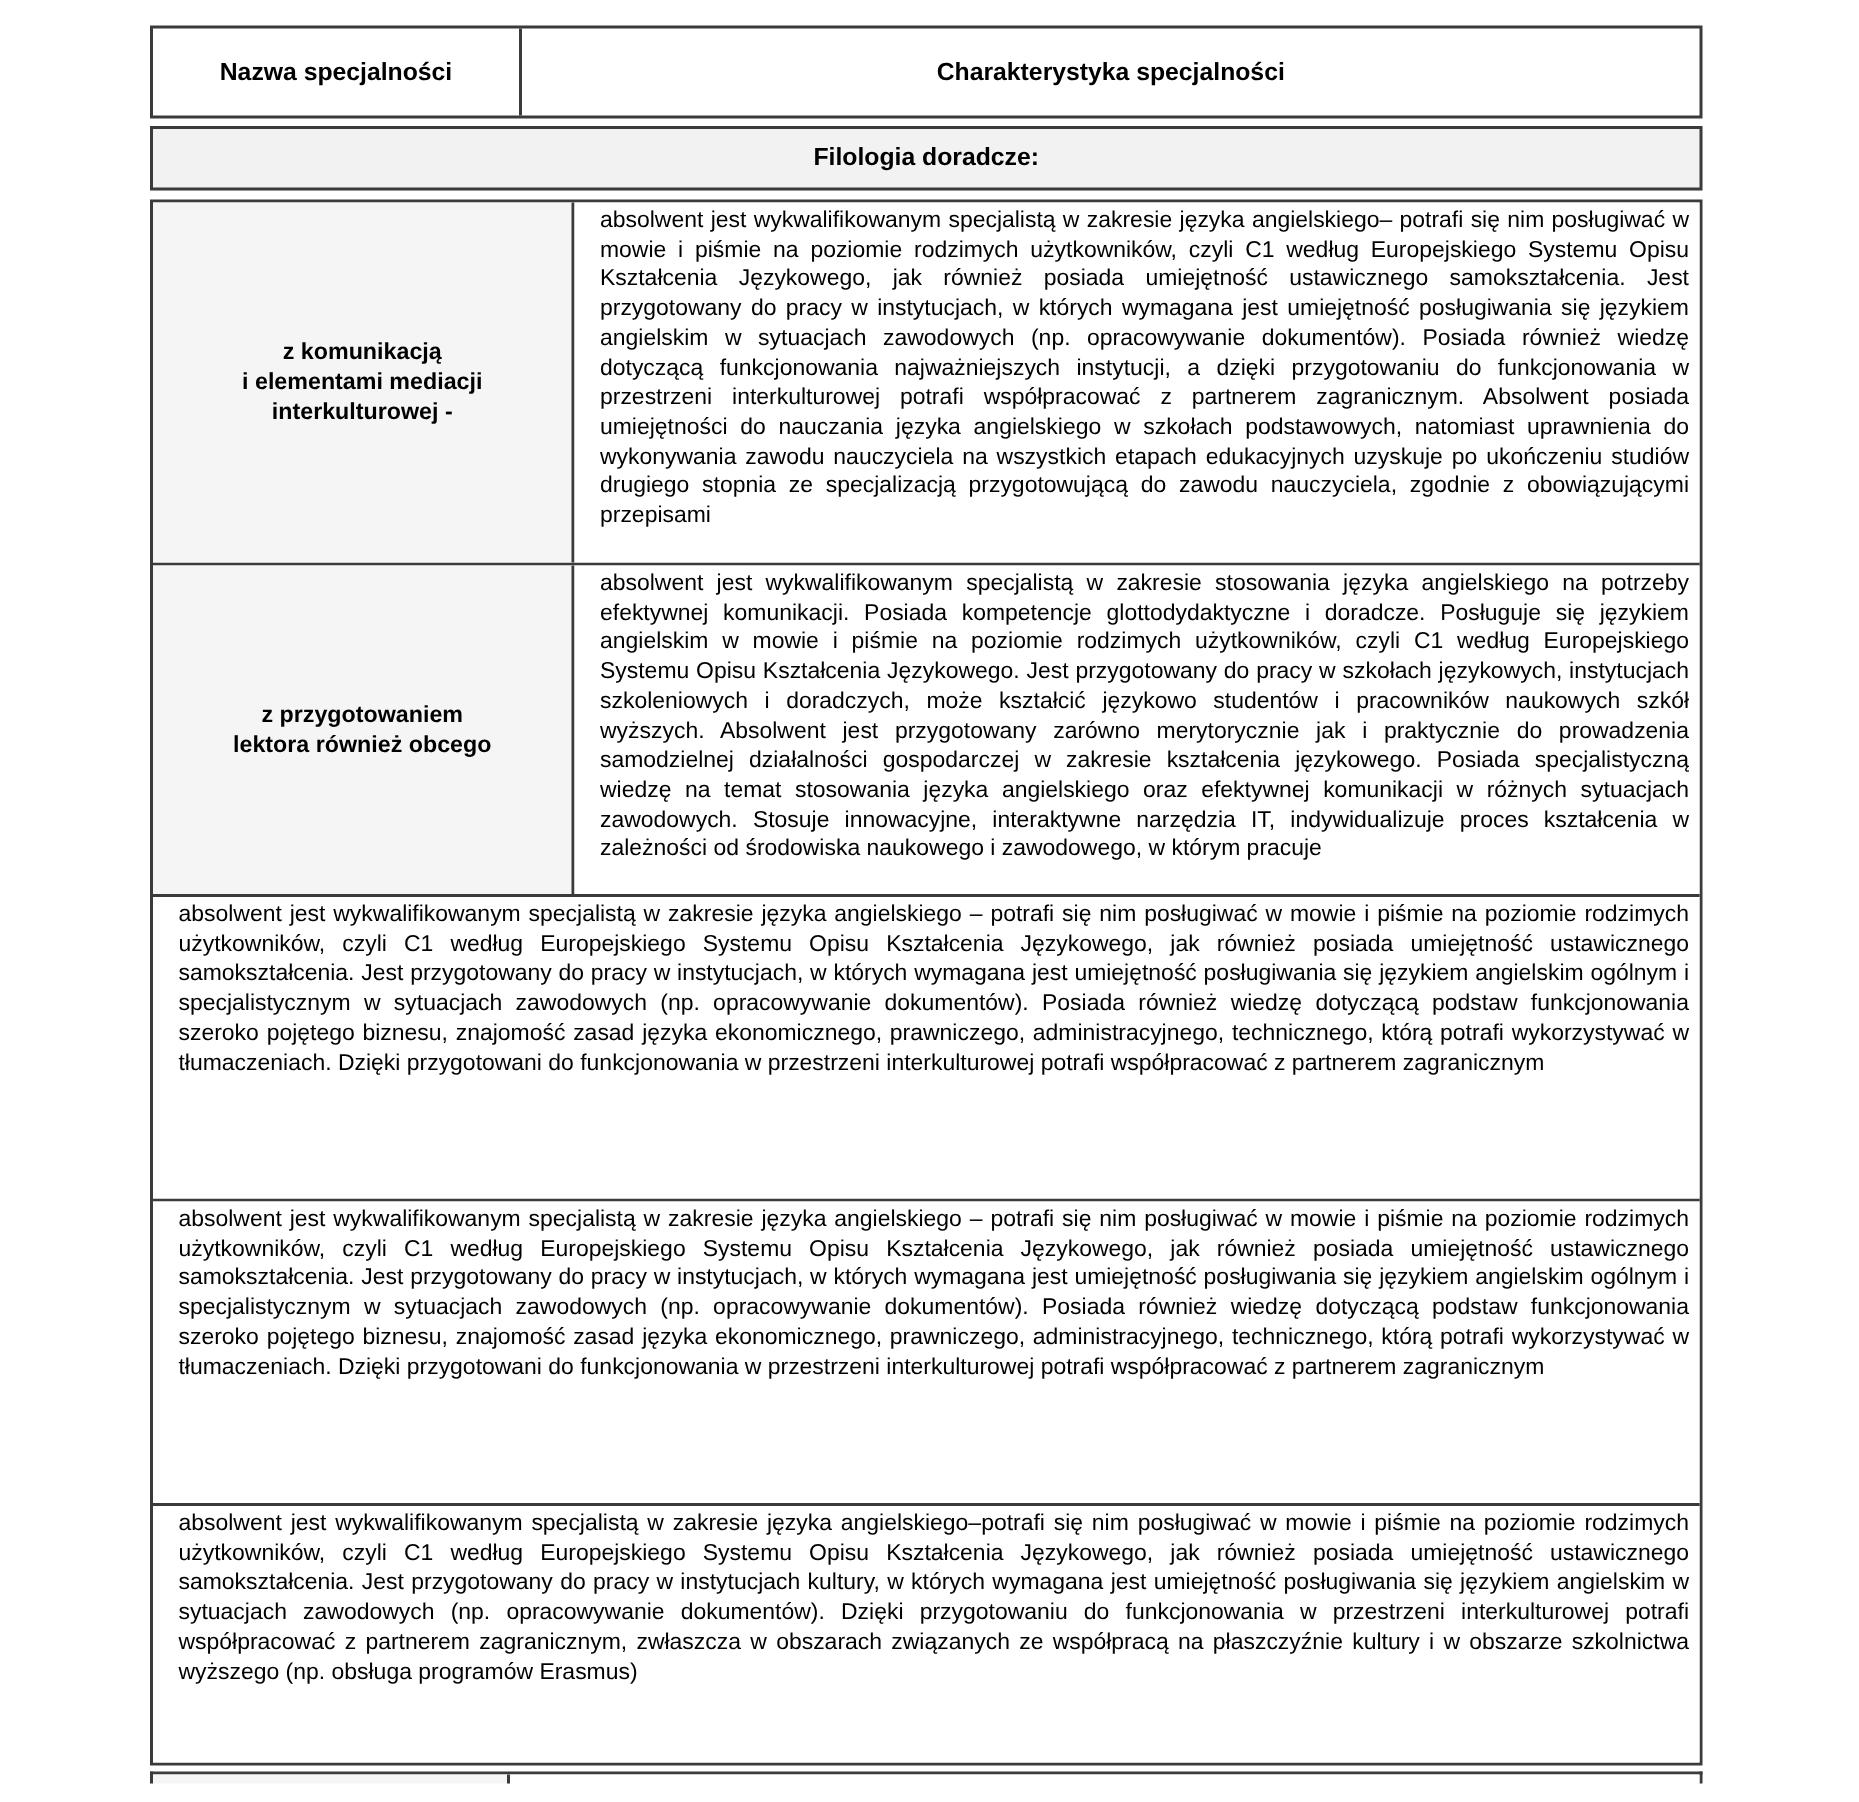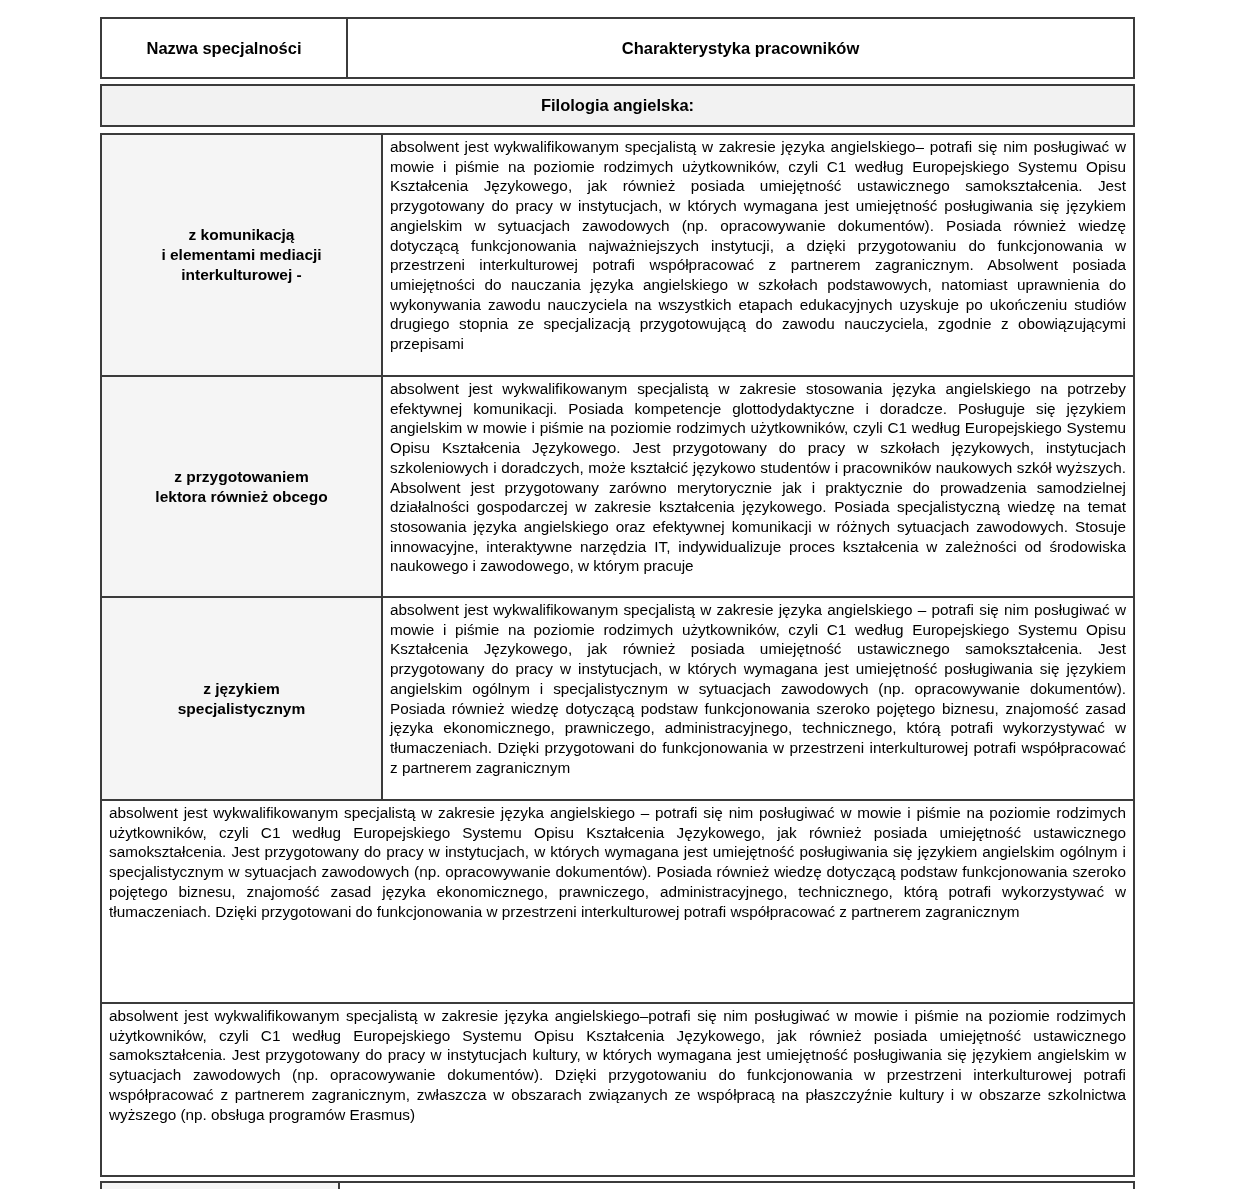--- a/index.html
+++ b/index.html
@@ -72,21 +72,21 @@
     font-weight: bold;
     font-size: 15.5px;
     line-height: 20px;
     white-space: pre-line;
     padding: 4px 6px;
     box-sizing: border-box;
   }
   .cell-desc {
     flex: 1;
     background: #ffffff;
-    padding: 2px 7px 4px 7px;
+    padding: 2px 7px 4px 17px;
     text-align: justify;
     font-size: 15.3px;
     line-height: 19.7px;
     box-sizing: border-box;
     overflow: hidden;
   }
   .r1 { min-height: 240px; }
   .r2 { min-height: 221px; }
   .r3 { min-height: 203px; }
   .r4 { min-height: 203px; }
@@ -108,43 +108,41 @@
   }
   .partial .pd { flex: 1; background: #ffffff; }
 </style>
 </head>
 <body>
 
 <div class="doc">
 
   <div class="sect header-row">
     <div class="hcell hcell-name">Nazwa specjalności</div>
-    <div class="hcell hcell-desc">Charakterystyka pracowników</div>
+    <div class="hcell hcell-desc">Charakterystyka specjalności</div>
   </div>
 
-  <div class="sect band">Filologia angielska:</div>
+  <div class="sect band">Filologia doradcze:</div>
 
   <div class="sect">
 
     <div class="row r1">
       <div class="cell-name">z komunikacją
 i elementami mediacji
 interkulturowej -</div>
       <div class="cell-desc">absolwent jest wykwalifikowanym specjalistą w zakresie języka angielskiego– potrafi się nim posługiwać w mowie i piśmie na poziomie rodzimych użytkowników, czyli C1 według Europejskiego Systemu Opisu Kształcenia Językowego, jak również posiada umiejętność ustawicznego samokształcenia. Jest przygotowany do pracy w instytucjach, w których wymagana jest umiejętność posługiwania się językiem angielskim w sytuacjach zawodowych (np. opracowywanie dokumentów). Posiada również wiedzę dotyczącą funkcjonowania najważniejszych instytucji, a dzięki przygotowaniu do funkcjonowania w przestrzeni interkulturowej potrafi współpracować z partnerem zagranicznym. Absolwent posiada umiejętności do nauczania języka angielskiego w szkołach podstawowych, natomiast uprawnienia do wykonywania zawodu nauczyciela na wszystkich etapach edukacyjnych uzyskuje po ukończeniu studiów drugiego stopnia ze specjalizacją przygotowującą do zawodu nauczyciela, zgodnie z obowiązującymi przepisami</div>
     </div>
 
     <div class="row r2">
       <div class="cell-name">z przygotowaniem
 lektora również obcego</div>
       <div class="cell-desc">absolwent jest wykwalifikowanym specjalistą w zakresie stosowania języka angielskiego na potrzeby efektywnej komunikacji. Posiada kompetencje glottodydaktyczne i doradcze. Posługuje się językiem angielskim w mowie i piśmie na poziomie rodzimych użytkowników, czyli C1 według Europejskiego Systemu Opisu Kształcenia Językowego. Jest przygotowany do pracy w szkołach językowych, instytucjach szkoleniowych i doradczych, może kształcić językowo studentów i pracowników naukowych szkół wyższych. Absolwent jest przygotowany zarówno merytorycznie jak i praktycznie do prowadzenia samodzielnej działalności gospodarczej w zakresie kształcenia językowego. Posiada specjalistyczną wiedzę na temat stosowania języka angielskiego oraz efektywnej komunikacji w różnych sytuacjach zawodowych. Stosuje innowacyjne, interaktywne narzędzia IT, indywidualizuje proces kształcenia w zależności od środowiska naukowego i zawodowego, w którym pracuje</div>
     </div>
 
     <div class="row r3">
-      <div class="cell-name">z językiem
-specjalistycznym</div>
       <div class="cell-desc">absolwent jest wykwalifikowanym specjalistą w zakresie języka angielskiego – potrafi się nim posługiwać w mowie i piśmie na poziomie rodzimych użytkowników, czyli C1 według Europejskiego Systemu Opisu Kształcenia Językowego, jak również posiada umiejętność ustawicznego samokształcenia. Jest przygotowany do pracy w instytucjach, w których wymagana jest umiejętność posługiwania się językiem angielskim ogólnym i specjalistycznym w sytuacjach zawodowych (np. opracowywanie dokumentów). Posiada również wiedzę dotyczącą podstaw funkcjonowania szeroko pojętego biznesu, znajomość zasad języka ekonomicznego, prawniczego, administracyjnego, technicznego, którą potrafi wykorzystywać w tłumaczeniach. Dzięki przygotowani do funkcjonowania w przestrzeni interkulturowej potrafi współpracować z partnerem zagranicznym</div>
     </div>
 
     <div class="row r4">
       <div class="cell-desc">absolwent jest wykwalifikowanym specjalistą w zakresie języka angielskiego – potrafi się nim posługiwać w mowie i piśmie na poziomie rodzimych użytkowników, czyli C1 według Europejskiego Systemu Opisu Kształcenia Językowego, jak również posiada umiejętność ustawicznego samokształcenia. Jest przygotowany do pracy w instytucjach, w których wymagana jest umiejętność posługiwania się językiem angielskim ogólnym i specjalistycznym w sytuacjach zawodowych (np. opracowywanie dokumentów). Posiada również wiedzę dotyczącą podstaw funkcjonowania szeroko pojętego biznesu, znajomość zasad języka ekonomicznego, prawniczego, administracyjnego, technicznego, którą potrafi wykorzystywać w tłumaczeniach. Dzięki przygotowani do funkcjonowania w przestrzeni interkulturowej potrafi współpracować z partnerem zagranicznym</div>
     </div>
 
     <div class="row r5">
       <div class="cell-desc">absolwent jest wykwalifikowanym specjalistą w zakresie języka angielskiego–potrafi się nim posługiwać w mowie i piśmie na poziomie rodzimych użytkowników, czyli C1 według Europejskiego Systemu Opisu Kształcenia Językowego, jak również posiada umiejętność ustawicznego samokształcenia. Jest przygotowany do pracy w instytucjach kultury, w których wymagana jest umiejętność posługiwania się językiem angielskim w sytuacjach zawodowych (np. opracowywanie dokumentów). Dzięki przygotowaniu do funkcjonowania w przestrzeni interkulturowej potrafi współpracować z partnerem zagranicznym, zwłaszcza w obszarach związanych ze współpracą na płaszczyźnie kultury i w obszarze szkolnictwa wyższego (np. obsługa programów Erasmus)</div>
     </div>

